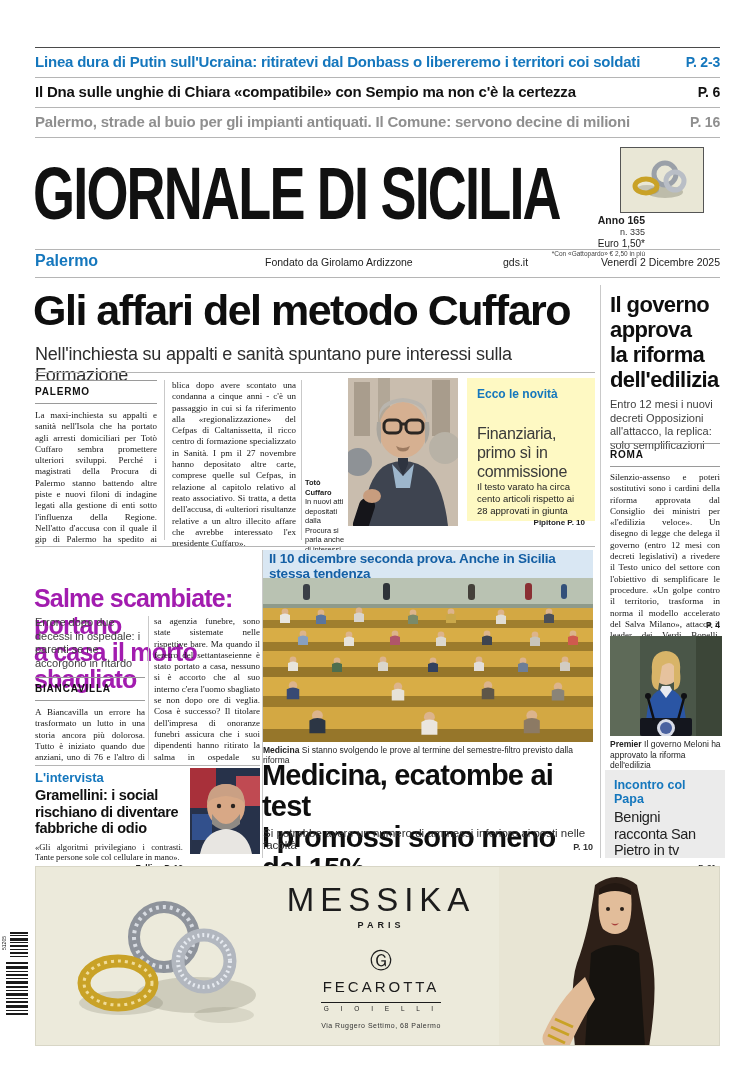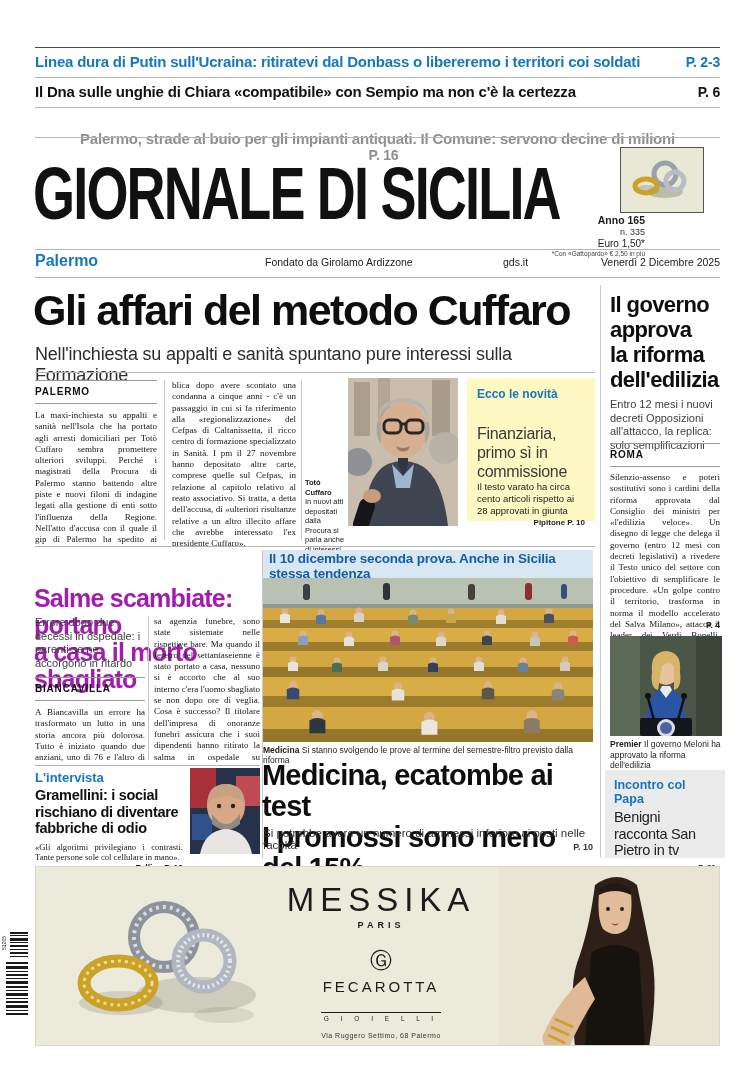--- a/index.html
+++ b/index.html
@@ -98,21 +98,21 @@
   .graybox .gp{text-align:right;font-size:8px;font-weight:bold;margin-top:4px;}
 
   
   .ad{position:absolute;left:35px;top:866px;width:685px;height:180px;background:#eceadb;
       border:1px solid #d8d6c6;box-sizing:border-box;overflow:hidden;}
   .ad-center{position:absolute;left:215px;top:14px;width:260px;text-align:center;color:#1c1c1c;}
   .ad-brand{font-size:33px;letter-spacing:6px;font-weight:normal;}
   .ad-brand-sub{font-size:9px;letter-spacing:4px;font-weight:bold;margin-top:1px;}
   .ad-mono{font-size:22px;margin-top:16px;font-family:"Liberation Serif",serif;}
   .ad-retailer{font-size:15px;letter-spacing:3px;margin-top:2px;border-bottom:1px solid #1c1c1c;
-      display:inline-block;padding:0 2px 17px;}
+      display:inline-block;padding:0 2px 7px;}
   .ad-retailer-sub{font-size:6.5px;letter-spacing:5px;margin-top:2px;}
   .ad-address{font-size:7px;letter-spacing:0.5px;margin-top:10px;color:#333;}
 
   
   .barcode{position:absolute;left:4px;top:932px;width:26px;height:86px;}
   .barcode .digits{position:absolute;left:-7px;top:8px;font-size:5px;transform:rotate(-90deg);color:#111;}
 </style>
 </head>
 <body>
 
@@ -122,21 +122,21 @@
   <div class="strip-row c-blue" style="top:53px;">
     <span>Linea dura di Putin sull'Ucraina: ritiratevi dal Donbass o libereremo i territori coi soldati</span>
     <span class="pg">P. 2-3</span>
   </div>
   <div class="rule" style="left:35px;top:77px;width:685px;"></div>
   <div class="strip-row c-black" style="top:83px;">
     <span>Il Dna sulle unghie di Chiara «compatibile» con Sempio ma non c'è la certezza</span>
     <span class="pg">P.  6</span>
   </div>
   <div class="rule" style="left:35px;top:107px;width:685px;"></div>
-  <div class="strip-row c-gray" style="top:130px;flex-direction:column;">
+  <div class="strip-row c-gray" style="top:113px;">
     <span>Palermo, strade al buio per gli impianti antiquati. Il Comune: servono decine di milioni</span>
     <span class="pg">P. 16</span>
   </div>
   <div class="rule" style="left:35px;top:137px;width:685px;"></div>
 
   <div class="masthead-title">GIORNALE DI SICILIA</div>
   <div class="thumb">
     <svg width="80" height="62" viewBox="0 0 80 62">
       <ellipse cx="44" cy="44" rx="18" ry="6" fill="rgba(60,60,40,0.25)"></ellipse>
       <ellipse cx="26" cy="42" rx="12" ry="5" fill="rgba(60,60,40,0.2)"></ellipse>

